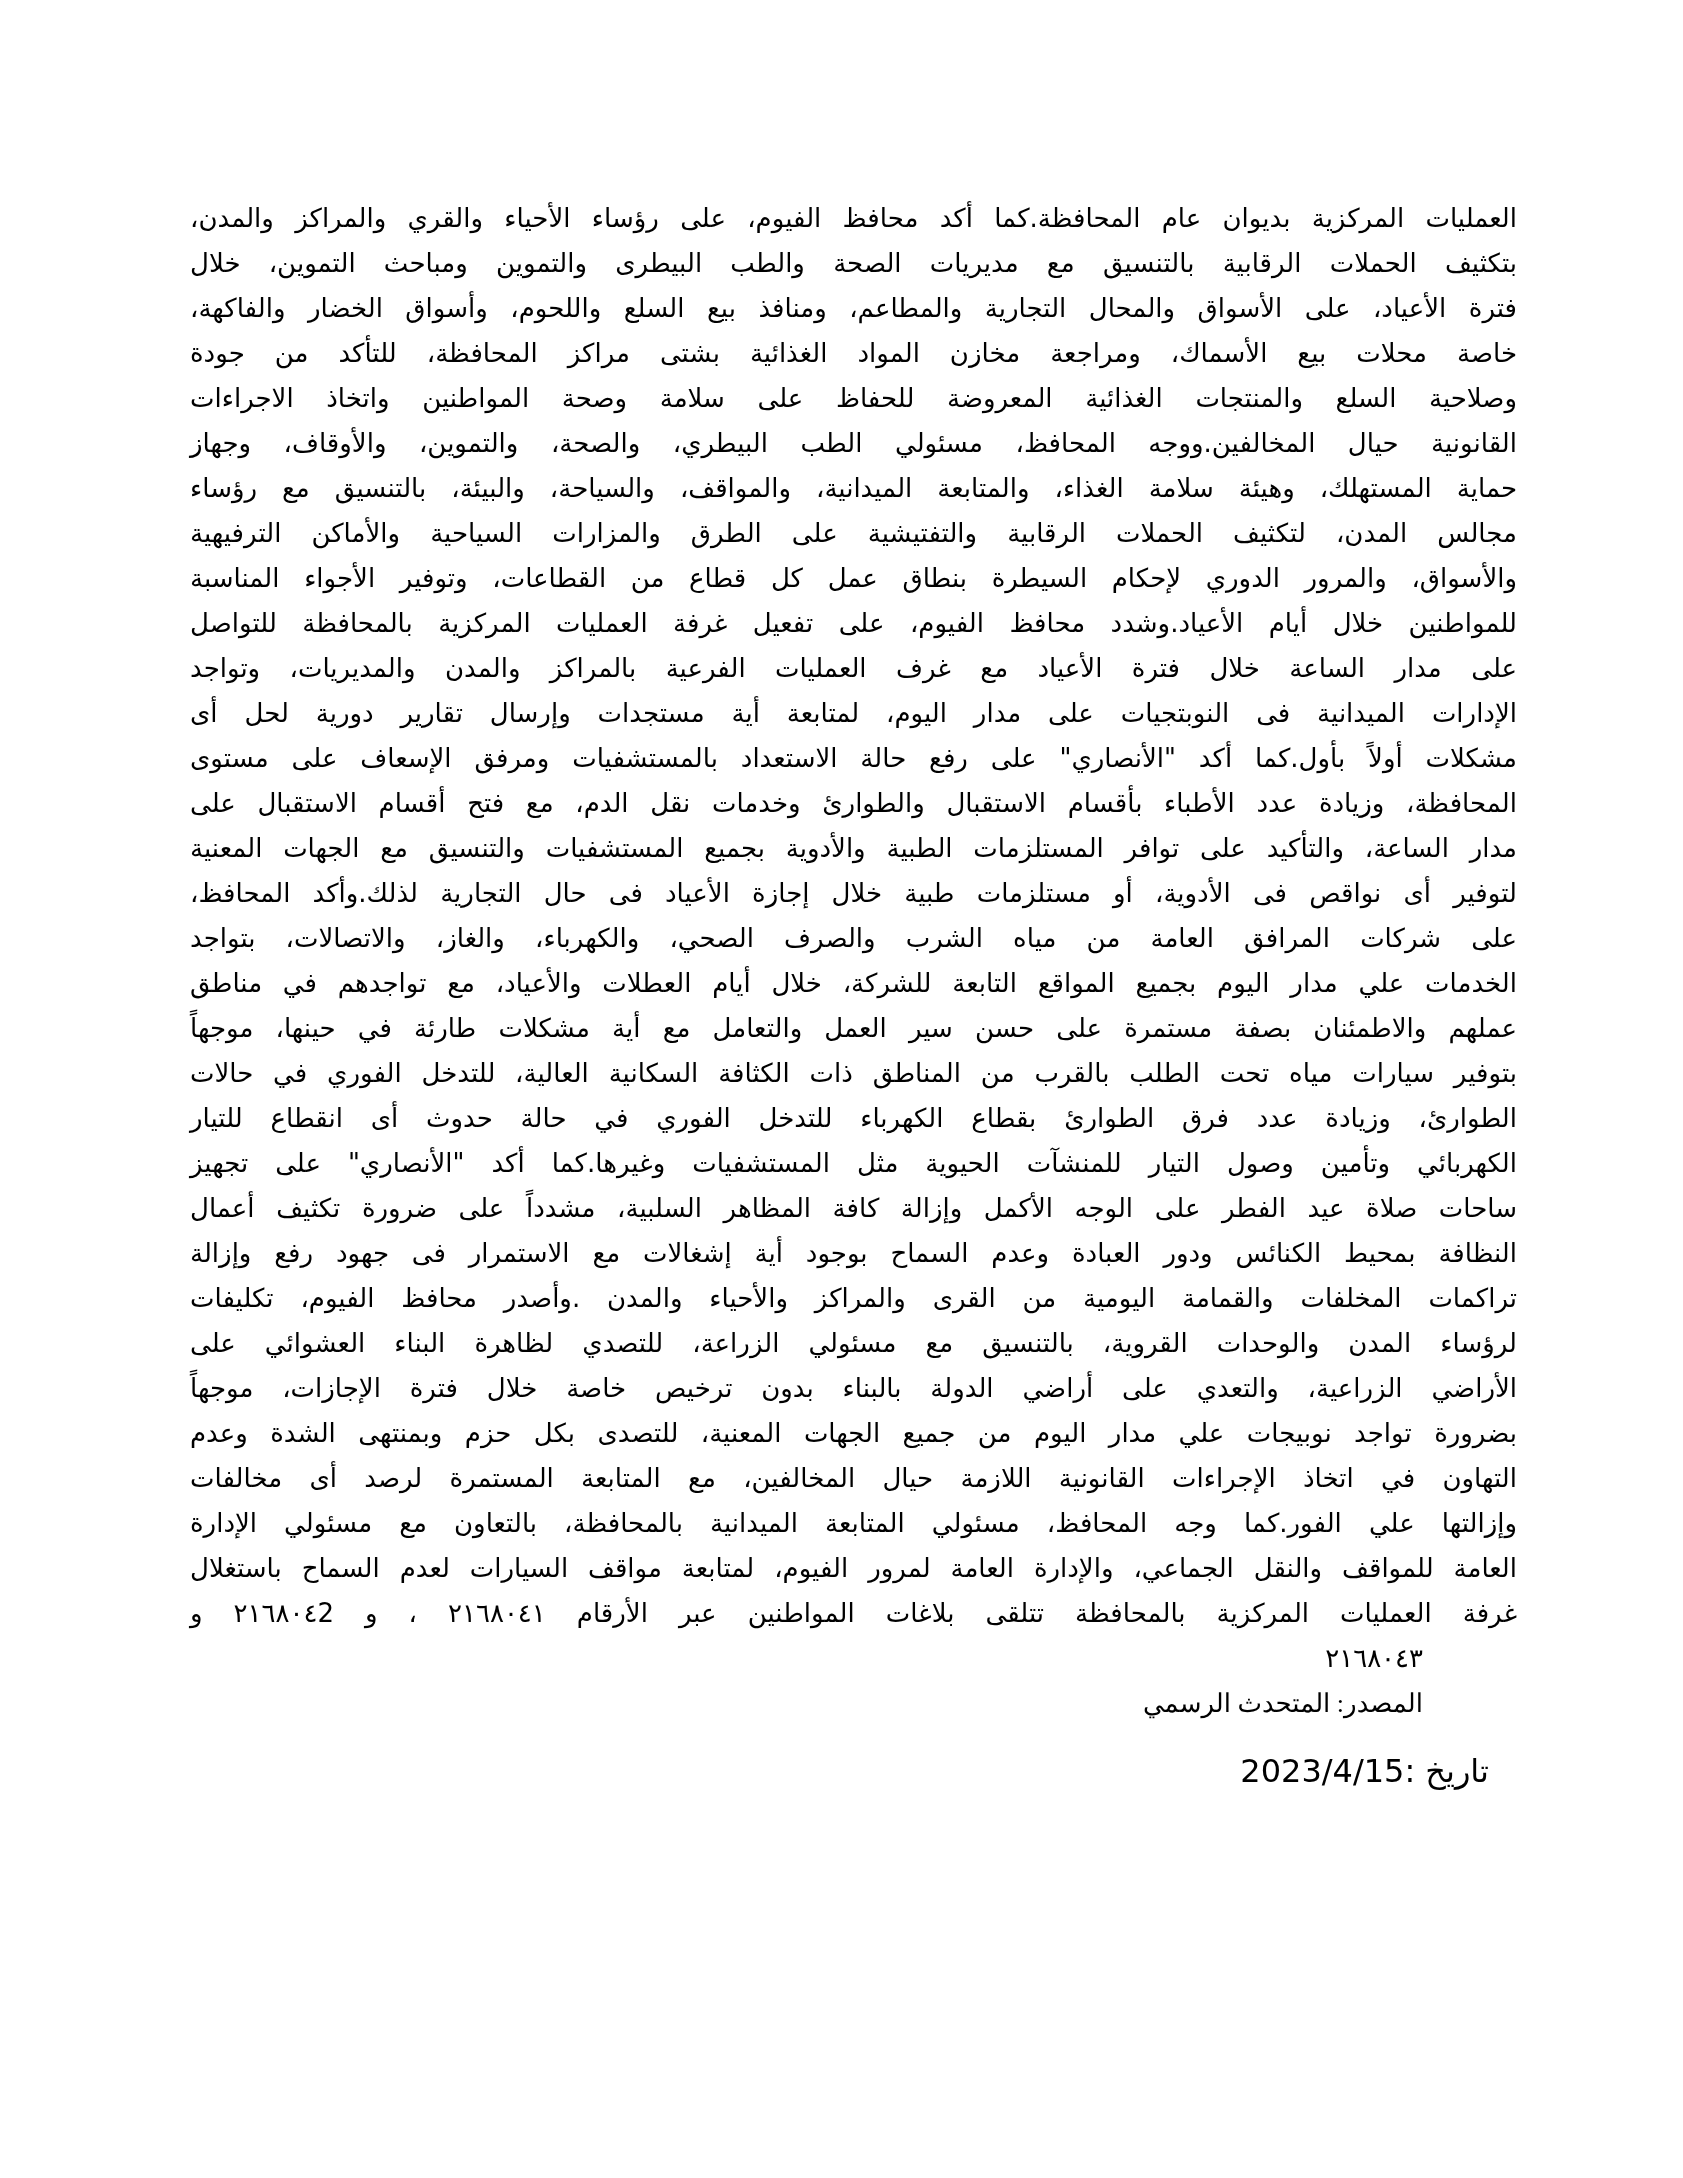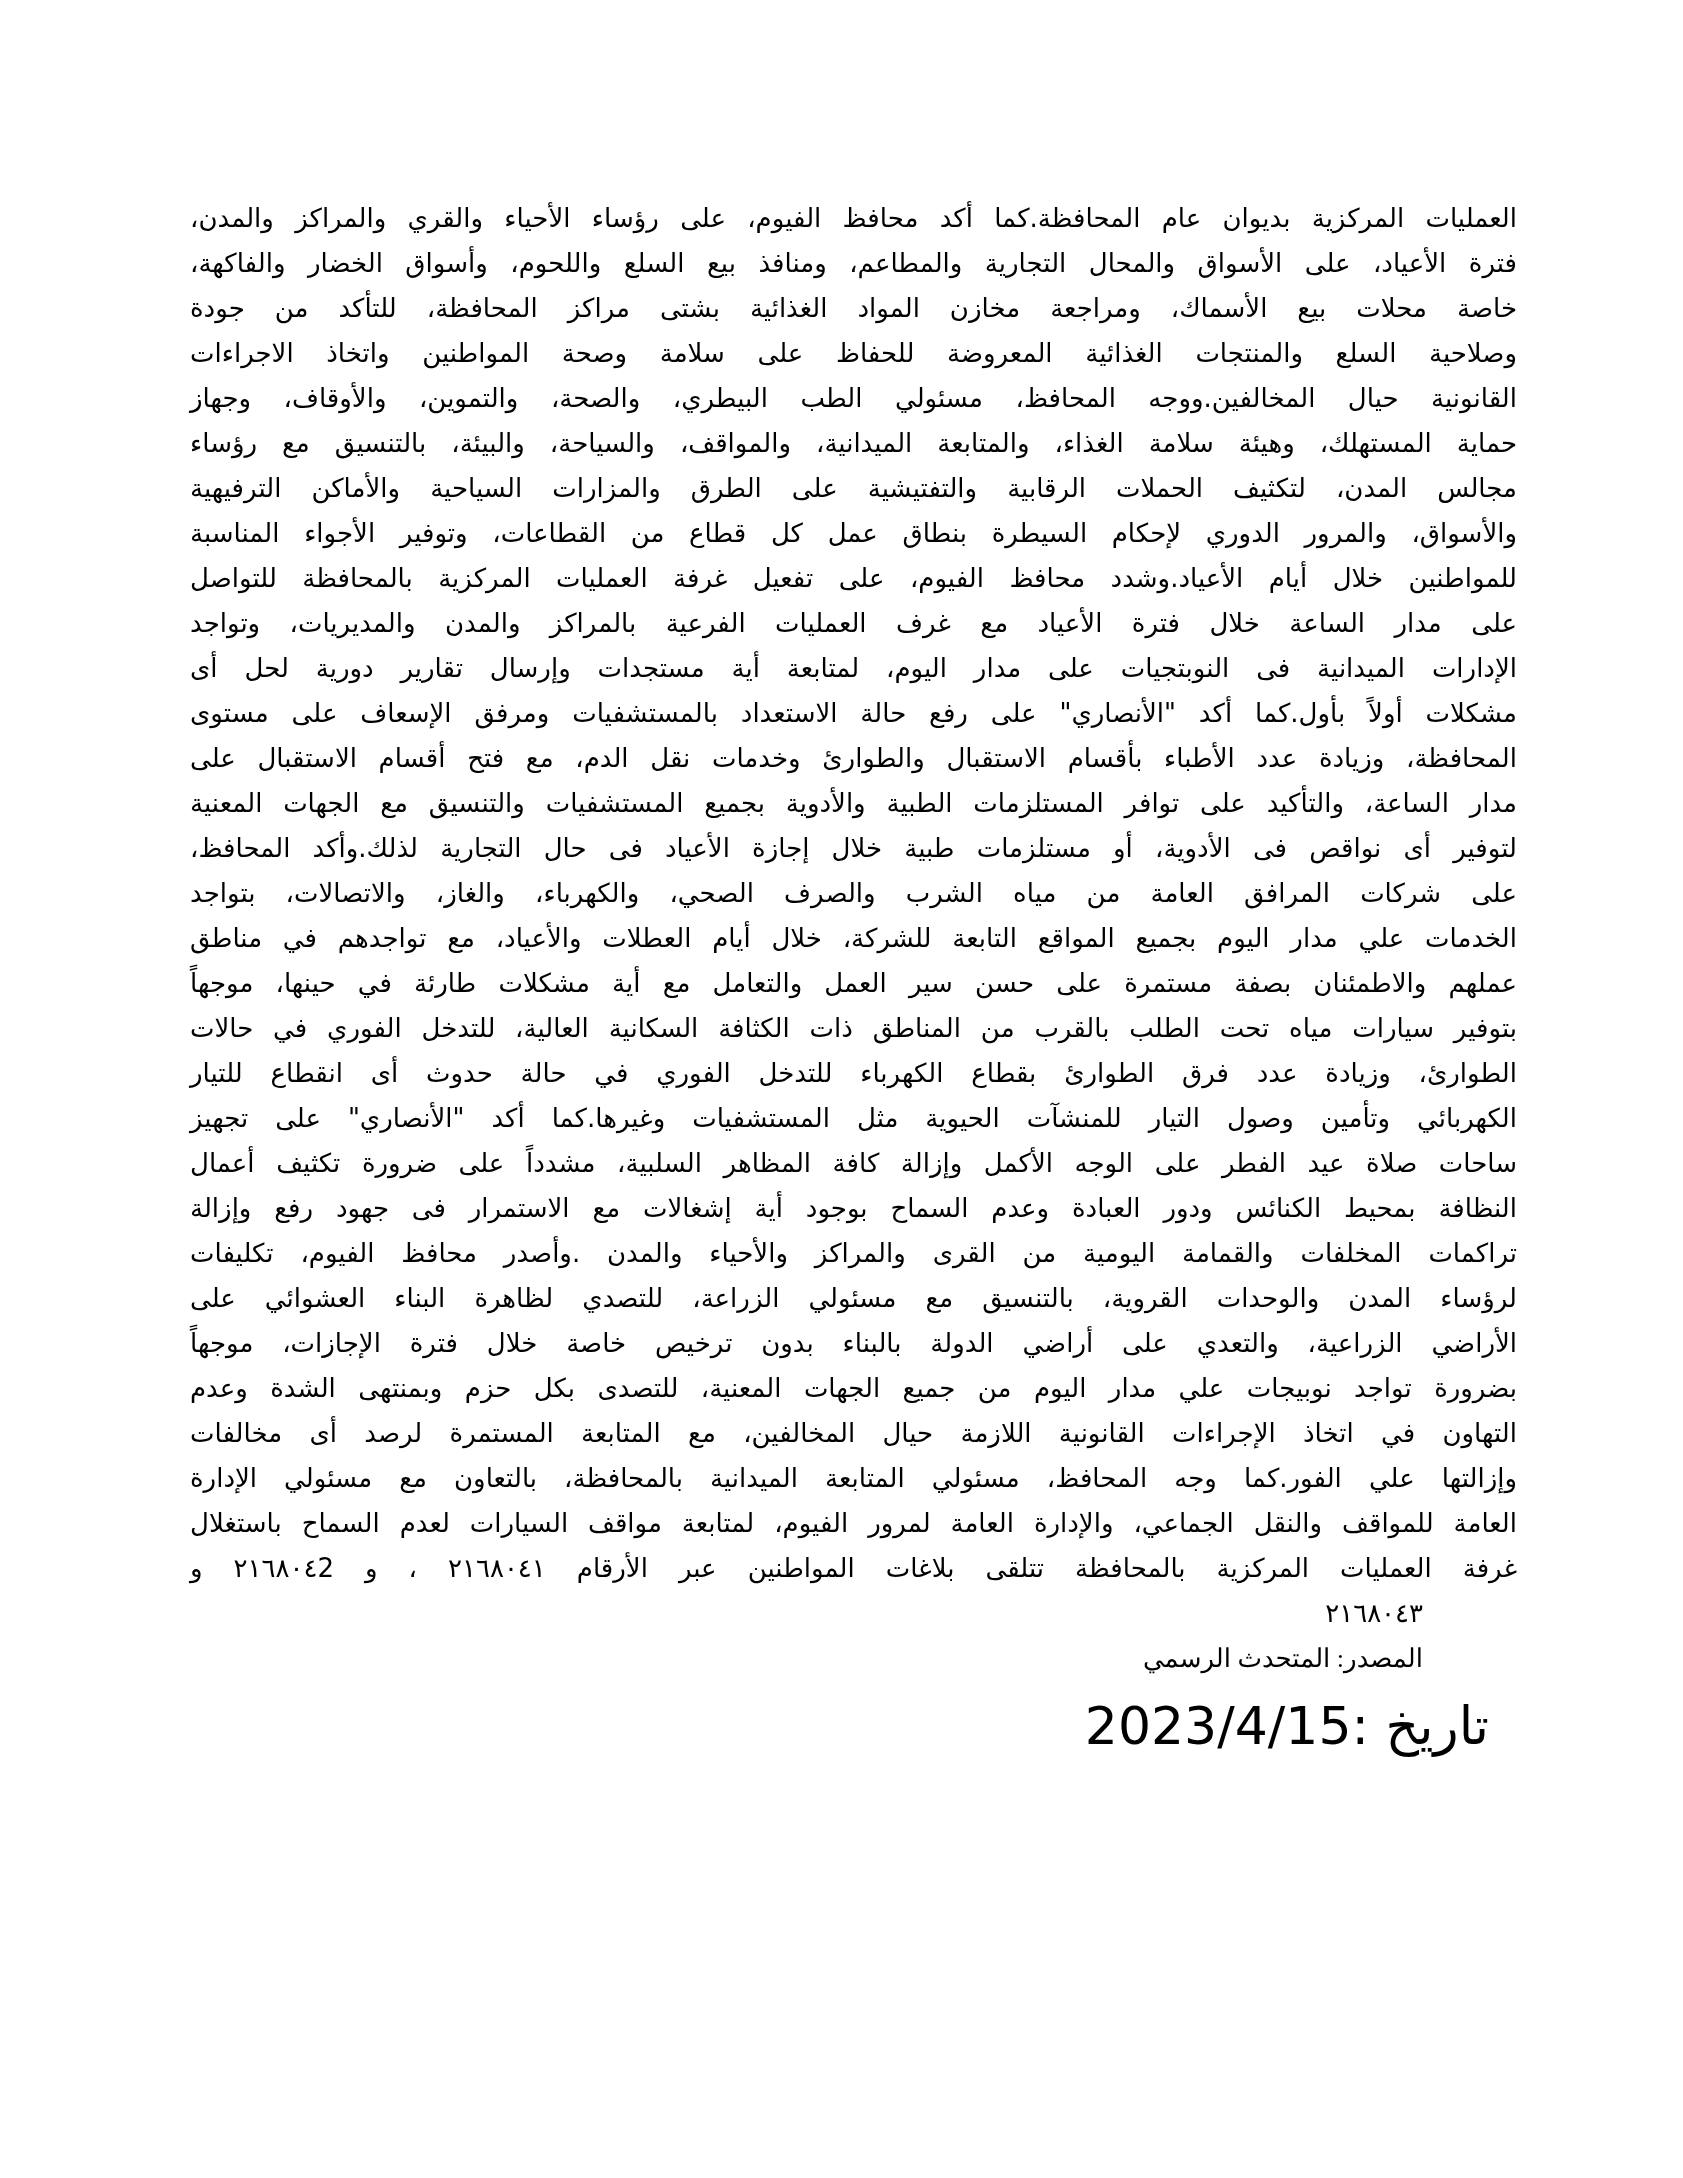--- a/index.html
+++ b/index.html
@@ -42,35 +42,36 @@
   .line-inset {
     font-size: 26px;
     line-height: 45px;
     text-align: right;
     padding-left: 0;
     padding-right: 94px;
     direction: rtl;
     font-family: Liberation Serif, serif;
   }
   .date-line {
-    font-size: 52px;
+    font-size: 32px;
     line-height: 55px;
     margin-top: 18px;
     text-align: right;
     padding-right: 28px;
     direction: rtl;
   }
 </style>
 </head>
 <body>
 
 <div class="page">
   <div class="text-block">
     <div class="lines-wrap">
         <div class="line">العمليات المركزية بديوان عام المحافظة.كما أكد محافظ الفيوم، على رؤساء الأحياء والقري والمراكز والمدن،</div>
+        <div class="line">بتكثيف الحملات الرقابية بالتنسيق مع مديريات الصحة والطب البيطرى والتموين ومباحث التموين، خلال</div>
         <div class="line">فترة الأعياد، على الأسواق والمحال التجارية والمطاعم، ومنافذ بيع السلع واللحوم، وأسواق الخضار والفاكهة،</div>
         <div class="line">خاصة محلات بيع الأسماك، ومراجعة مخازن المواد الغذائية بشتى مراكز المحافظة، للتأكد من جودة</div>
         <div class="line">وصلاحية السلع والمنتجات الغذائية المعروضة للحفاظ على سلامة وصحة المواطنين واتخاذ الاجراءات</div>
         <div class="line">القانونية حيال المخالفين.ووجه المحافظ، مسئولي الطب البيطري، والصحة، والتموين، والأوقاف، وجهاز</div>
         <div class="line">حماية المستهلك، وهيئة سلامة الغذاء، والمتابعة الميدانية، والمواقف، والسياحة، والبيئة، بالتنسيق مع رؤساء</div>
         <div class="line">مجالس المدن، لتكثيف الحملات الرقابية والتفتيشية على الطرق والمزارات السياحية والأماكن الترفيهية</div>
         <div class="line">والأسواق، والمرور الدوري لإحكام السيطرة بنطاق عمل كل قطاع من القطاعات، وتوفير الأجواء المناسبة</div>
         <div class="line">للمواطنين خلال أيام الأعياد.وشدد محافظ الفيوم، على تفعيل غرفة العمليات المركزية بالمحافظة للتواصل</div>
         <div class="line">على مدار الساعة خلال فترة الأعياد مع غرف العمليات الفرعية بالمراكز والمدن والمديريات، وتواجد</div>
         <div class="line">الإدارات الميدانية فى النوبتجيات على مدار اليوم، لمتابعة أية مستجدات وإرسال تقارير دورية لحل أى</div>

